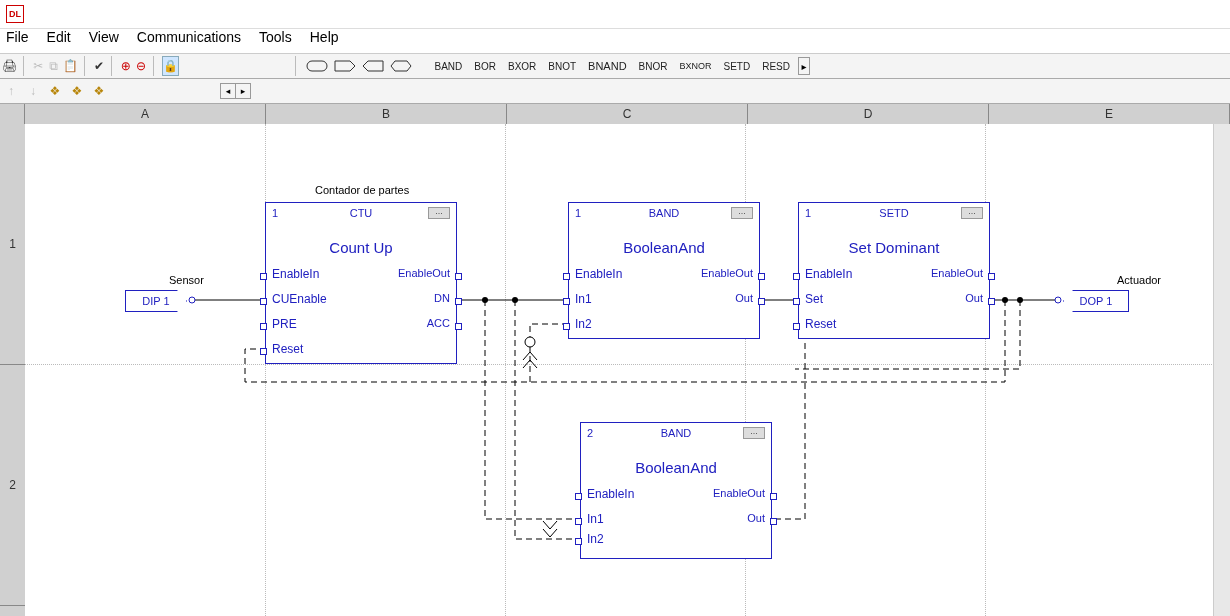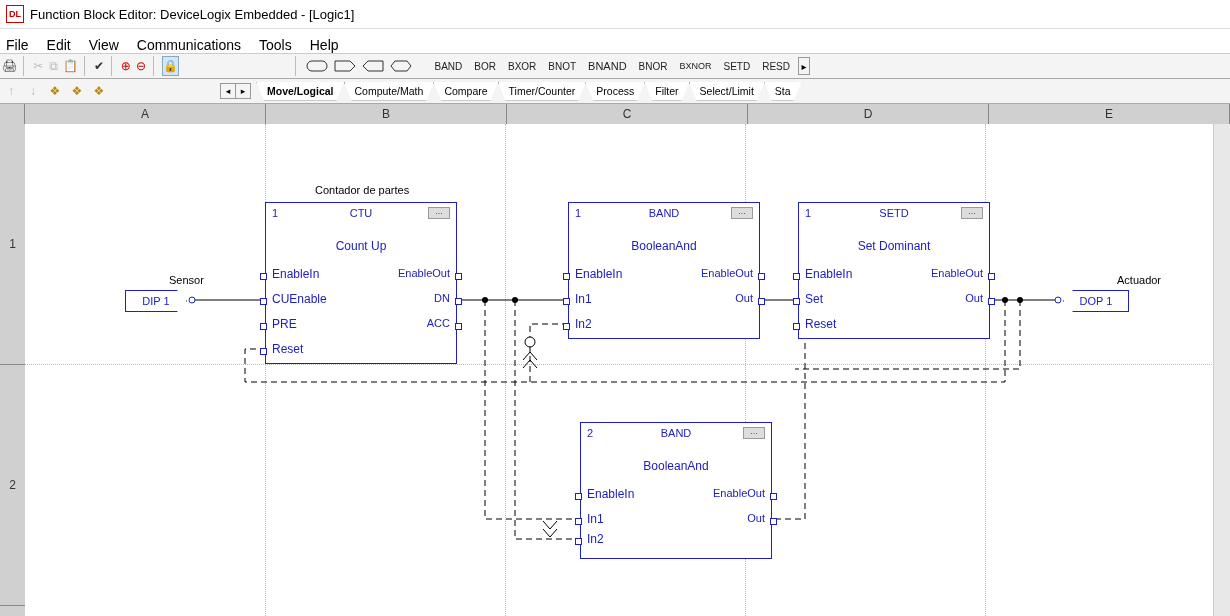--- a/index.html
+++ b/index.html
@@ -1,18 +1,18 @@
 <!DOCTYPE html>
 <html><head>
 <meta charset="utf-8">
 <style>
 html,body{margin:0;padding:0;font-family:Tahoma,Arial,sans-serif;font-size:11px;color:#000;background:#fff;width:1230px;height:616px;overflow:hidden}
 .titlebar{height:28px;display:flex;align-items:center;padding:0 6px;border-bottom:1px solid #ddd;font-size:13px}
 .titlebar .icon{width:16px;height:16px;border:1px solid #c00;background:#fff;color:#c00;font-size:9px;font-weight:bold;display:flex;align-items:center;justify-content:center;margin-right:6px}
-.menubar{height:24px;display:flex;align-items:flex-end;padding:0 6px;gap:18px;font-size:14px;border-bottom:1px solid #ccc}
+.menubar{height:24px;display:flex;align-items:flex-start;padding:0 6px;gap:18px;font-size:14px;border-bottom:1px solid #ccc}
 .menubar span{cursor:pointer}
 .toolbar1{height:24px;display:flex;align-items:center;border-bottom:1px solid #aaa;background:#f4f4f4}
 .toolbar1 .sep{width:4px;height:20px;border-left:1px solid #bbb;margin:0 4px}
 .tb-btn{width:18px;height:18px;margin:0 2px;display:flex;align-items:center;justify-content:center;font-size:12px;cursor:pointer;color:#333}
 .tb-btn.disabled{color:#bbb}
 .tb-btn.gold{color:#b8860b}
 .tb-btn.lockbg{background:#cfe6ff;border:1px solid #8ab}
 .shape-btn{width:24px;height:16px;margin:0 3px;display:flex;align-items:center;justify-content:center;cursor:pointer}
 .txt-btn{font-size:10px;margin:0 6px;cursor:pointer;color:#222}
 .toolbar2{height:24px;display:flex;align-items:center;border-bottom:1px solid #aaa;background:#f4f4f4}
@@ -28,39 +28,38 @@
 .col-hdr{flex:0 0 240px;height:20px;display:flex;align-items:center;justify-content:center;background:#d0d0d0;border-right:1px solid #888;font-size:12px;color:#333}
 .row-hdr-col{position:absolute;left:0;top:20px;bottom:0;width:25px;background:#d0d0d0;border-right:1px solid #888}
 .row-hdr{height:240px;display:flex;align-items:center;justify-content:center;border-bottom:1px solid #888;font-size:12px;color:#333}
 .canvas{position:absolute;left:25px;top:20px;right:0;bottom:0;background:#fff}
 .grid-v{position:absolute;top:0;bottom:0;border-left:1px dotted #bbb}
 .grid-h{position:absolute;left:0;right:0;border-top:1px dotted #bbb}
 .fblock{position:absolute;border:1px solid #2020c0;background:#fff}
 .fblock .top{position:absolute;top:4px;left:6px;font-size:11px;color:#2020c0}
 .fblock .type{position:absolute;top:4px;left:50%;transform:translateX(-50%);font-size:11px;color:#2020c0}
 .fblock .ell{position:absolute;top:4px;right:6px;width:20px;height:10px;background:#ddd;border:1px solid #999;font-size:8px;text-align:center;line-height:8px;cursor:pointer}
-.fblock .desc{position:absolute;top:36px;left:50%;transform:translateX(-50%);font-size:12px;color:#2020c0}
+.fblock .desc{position:absolute;top:36px;left:50%;transform:translateX(-50%);font-size:15px;color:#2020c0}
 .pin-l{position:absolute;left:-6px;width:5px;height:5px;border:1px solid #2020c0;background:#fff}
 .pin-r{position:absolute;right:-6px;width:5px;height:5px;border:1px solid #2020c0;background:#fff}
 .pin-lbl-l{position:absolute;left:6px;font-size:12px;color:#2020c0}
 .pin-lbl-r{position:absolute;right:6px;font-size:11px;color:#2020c0}
 .io-tag{position:absolute;border:1px solid #2020c0;background:#fff;height:20px;display:flex;align-items:center;justify-content:center;font-size:11px;color:#2020c0}
 .io-tag.l{clip-path:polygon(0 0,calc(100% - 10px) 0,100% 50%,calc(100% - 10px) 100%,0 100%)}
 .io-tag.r{clip-path:polygon(10px 0,100% 0,100% 100%,10px 100%,0 50%)}
 .lbl{position:absolute;font-size:11px;color:#000}
 svg.wires{position:absolute;left:0;top:0;width:100%;height:100%;pointer-events:none}
 .scrollbar-v{position:absolute;right:0;top:20px;bottom:0;width:16px;background:#e8e8e8;border-left:1px solid #ccc}
 .end-arrow{width:16px;height:16px;border:1px solid #999;margin:0 2px;display:flex;align-items:center;justify-content:center;font-size:10px}
 </style>
 </head>
 <body>
 
 <div class="titlebar">
   <div class="icon">DL</div>
-  <span>Function Block Editor: DeviceLogix Embedded - [Logic1]</span>
 </div>
 
 <div class="menubar">
   <span>File</span>
   <span>Edit</span>
   <span>View</span>
   <span>Communications</span>
   <span>Tools</span>
   <span>Help</span>
 </div>
@@ -117,30 +116,20 @@
 <div class="toolbar2">
   <div class="tb-btn disabled">↑</div>
   <div class="tb-btn disabled">↓</div>
   <div class="tb-btn gold">❖</div>
   <div class="tb-btn gold">❖</div>
   <div class="tb-btn gold">❖</div>
   <div class="nav-arrows">
     <div>◂</div>
     <div>▸</div>
   </div>
-  <div class="tab-strip">
-    <div class="tab active">Move/Logical</div>
-    <div class="tab">Compute/Math</div>
-    <div class="tab">Compare</div>
-    <div class="tab">Timer/Counter</div>
-    <div class="tab">Process</div>
-    <div class="tab">Filter</div>
-    <div class="tab">Select/Limit</div>
-    <div class="tab">Sta</div>
-  </div>
 </div>
 
 <div class="sheet-area">
   <div class="col-hdr-row">
     <div class="corner"></div>
     <div class="col-hdr">A</div>
     <div class="col-hdr">B</div>
     <div class="col-hdr">C</div>
     <div class="col-hdr">D</div>
     <div class="col-hdr">E</div>

